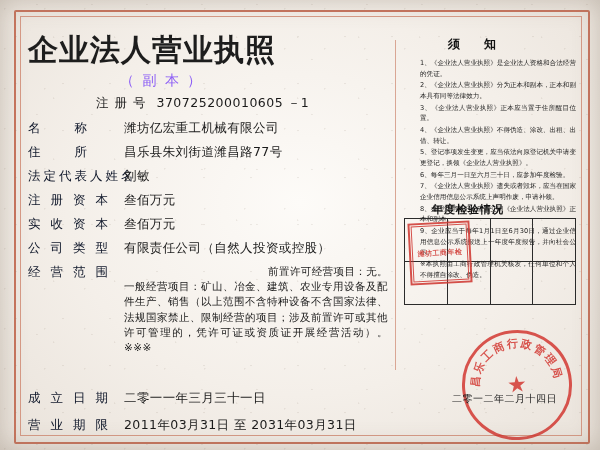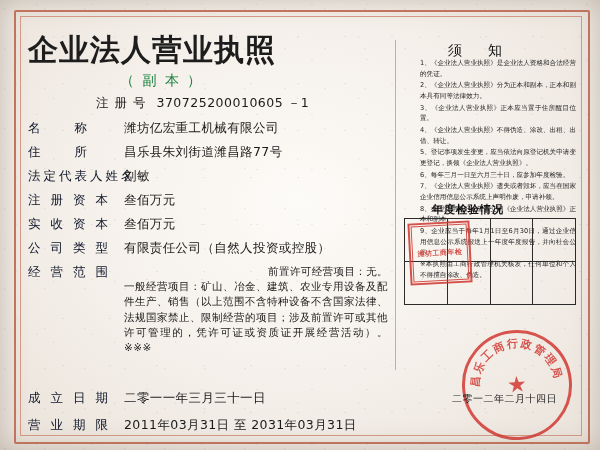--- a/index.html
+++ b/index.html
@@ -75,21 +75,21 @@
     font-weight: bold;
     letter-spacing: 1px;
     color: #1d1d1d;
     white-space: nowrap;
   }
   .subtitle {
     position: absolute;
     left: 120px;
     top: 72px;
     font-size: 14px;
-    color: #15803d;
+    color: #8b5cf6;
     letter-spacing: 2px;
   }
   .regno {
     position: absolute;
     left: 96px;
     top: 95px;
     font-size: 12.5px;
     color: #1a1a1a;
     white-space: nowrap;
   }
@@ -144,23 +144,23 @@
     top: 390px;
     width: 360px;
   }
   .bottom .row { margin-bottom: 10px; }
   .bottom .row .label { width: 96px; flex: 0 0 96px; }
 
   
   .notice-title {
     position: absolute;
     left: 448px;
-    top: 42px;
-    font-size: 14px;
-    font-weight: normal;
+    top: 36px;
+    font-size: 12px;
+    font-weight: bold;
     letter-spacing: 6px;
     color: #111;
   }
   .notice-list {
     position: absolute;
     left: 404px;
     top: 58px;
     width: 172px;
     font-size: 6.6px;
     line-height: 1.62;

